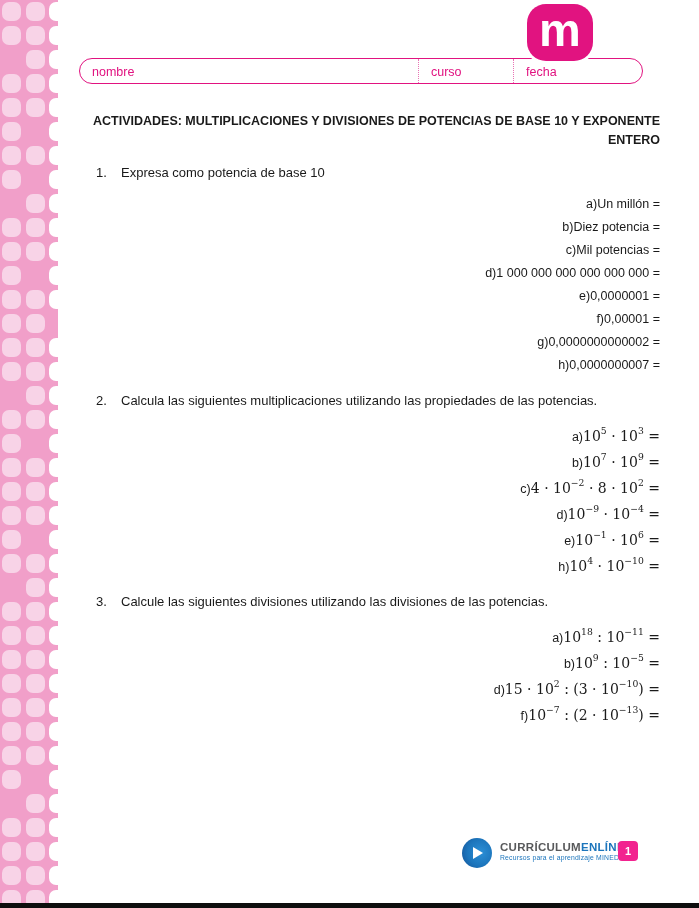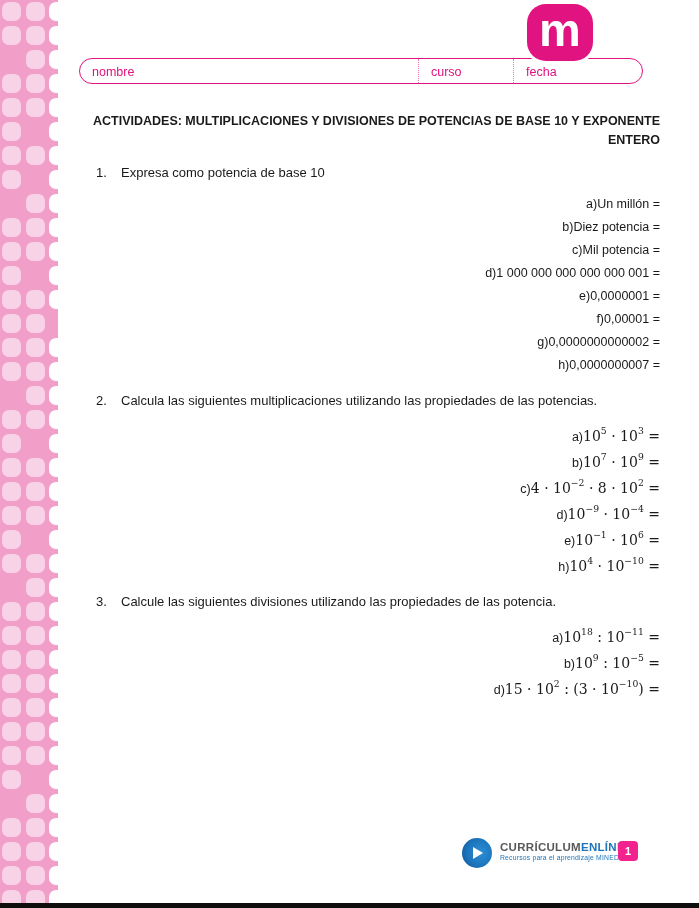--- a/index.html
+++ b/index.html
@@ -192,45 +192,46 @@
     <div class="doc-title">
       <div>ACTIVIDADES: MULTIPLICACIONES Y DIVISIONES DE POTENCIAS DE BASE 10 Y EXPONENTE</div>
       <div>ENTERO</div>
     </div>
     <div id="exercises">
         <div class="ex ex1">
           <div class="ex-header"><span class="ex-num">1.</span><span class="ex-prompt">Expresa como potencia de base 10</span></div>
           <ul class="ex-items">
             <li class="ex-item"><span class="item-label">a)</span><span class="item-text">Un millón =</span></li>
             <li class="ex-item"><span class="item-label">b)</span><span class="item-text">Diez potencia =</span></li>
-            <li class="ex-item"><span class="item-label">c)</span><span class="item-text">Mil potencia =</span></li>
-            <li class="ex-item"><span class="item-label">d)</span><span class="item-text">1 000 000 000 000 000 001 =</span></li>
+            <li class="ex-item"><span class="item-label">c)</span><span class="item-text">Mil potencias =</span></li>
+            <li class="ex-item"><span class="item-label">d)</span><span class="item-text">1 000 000 000 000 000 000 =</span></li>
             <li class="ex-item"><span class="item-label">e)</span><span class="item-text">0,0000001 =</span></li>
             <li class="ex-item"><span class="item-label">f)</span><span class="item-text">0,00001 =</span></li>
             <li class="ex-item"><span class="item-label">g)</span><span class="item-text">0,0000000000002 =</span></li>
             <li class="ex-item"><span class="item-label">h)</span><span class="item-text">0,0000000007 =</span></li>
           </ul>
         </div>
         <div class="ex ex2">
           <div class="ex-header"><span class="ex-num">2.</span><span class="ex-prompt">Calcula las siguientes multiplicaciones utilizando las propiedades de las potencias.</span></div>
           <ul class="ex-items">
             <li class="ex-item math"><span class="item-label">a)</span><span class="item-text">10<sup>5</sup> · 10<sup>3</sup> =</span></li>
             <li class="ex-item math"><span class="item-label">b)</span><span class="item-text">10<sup>7</sup> · 10<sup>9</sup> =</span></li>
             <li class="ex-item math"><span class="item-label">c)</span><span class="item-text">4 · 10<sup>−2</sup> · 8 · 10<sup>2</sup> =</span></li>
             <li class="ex-item math"><span class="item-label">d)</span><span class="item-text">10<sup>−9</sup> · 10<sup>−4</sup> =</span></li>
             <li class="ex-item math"><span class="item-label">e)</span><span class="item-text">10<sup>−1</sup> · 10<sup>6</sup> =</span></li>
             <li class="ex-item math"><span class="item-label">h)</span><span class="item-text">10<sup>4</sup> · 10<sup>−10</sup> =</span></li>
           </ul>
         </div>
         <div class="ex ex3">
-          <div class="ex-header"><span class="ex-num">3.</span><span class="ex-prompt">Calcule las siguientes divisiones utilizando las propiedades de las potencia.</span></div>
+          <div class="ex-header"><span class="ex-num">3.</span><span class="ex-prompt">Calcule las siguientes divisiones utilizando las divisiones de las potencias.</span></div>
           <ul class="ex-items">
             <li class="ex-item math"><span class="item-label">a)</span><span class="item-text">10<sup>18</sup> : 10<sup>−11</sup> =</span></li>
             <li class="ex-item math"><span class="item-label">b)</span><span class="item-text">10<sup>9</sup> : 10<sup>−5</sup> =</span></li>
             <li class="ex-item math"><span class="item-label">d)</span><span class="item-text">15 · 10<sup>2</sup> :  (3 · 10<sup>−10</sup>) =</span></li>
+            <li class="ex-item math"><span class="item-label">f)</span><span class="item-text">10<sup>−7</sup> : (2 · 10<sup>−13</sup>) =</span></li>
           </ul>
         </div>
       </div>
   </div>
 
   <div class="footer">
     <div class="brand-icon"></div>
     <div class="brand-text">
       <div class="brand-line">
         <span>CURRÍCULUM</span><span class="brand-blue">ENLÍNEA</span>

